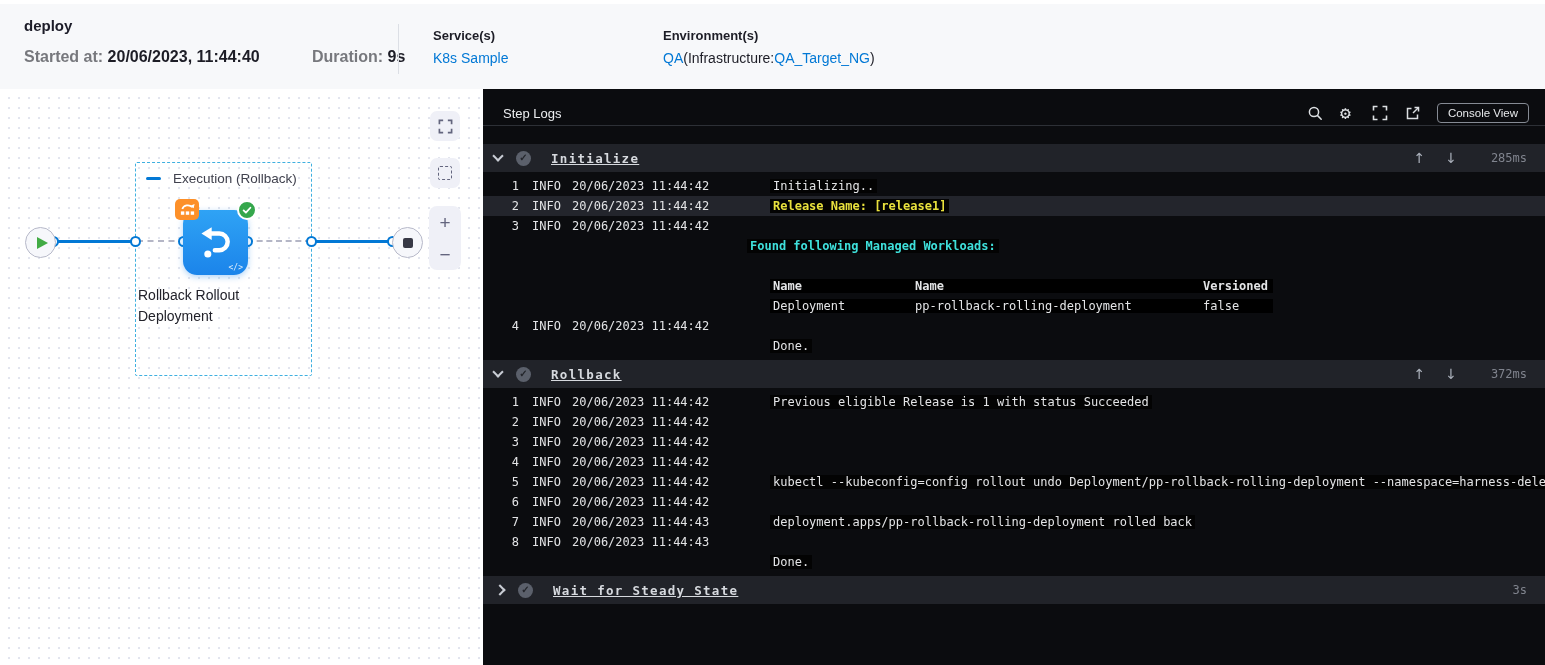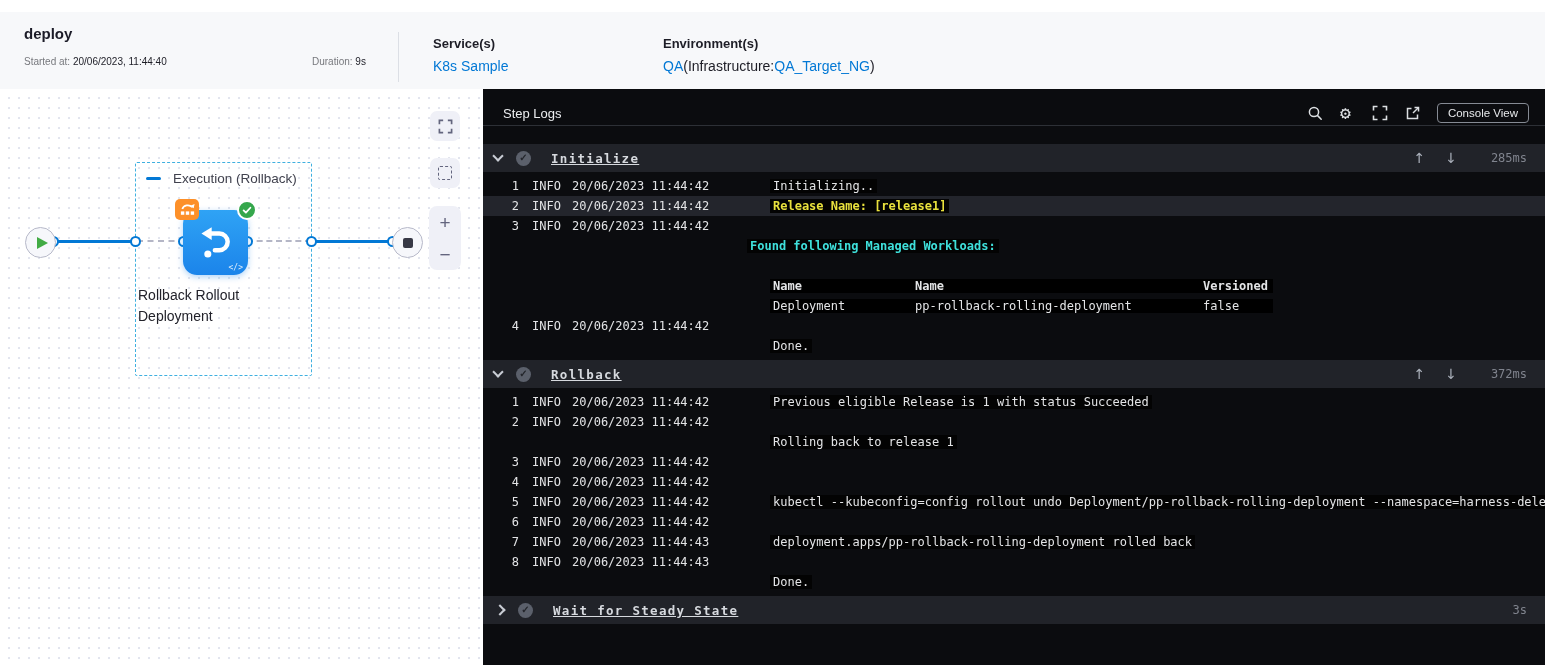--- a/index.html
+++ b/index.html
@@ -1,23 +1,23 @@
 <!DOCTYPE html>
 <html><head>
 <meta charset="utf-8">
 <style>
   * { box-sizing: border-box; }
   html,body { margin:0; padding:0; width:1545px; height:665px; overflow:hidden;
     font-family:"Liberation Sans", sans-serif; background:#ffffff; }
 
   
-  .top-header { position:absolute; left:0; top:12px; width:1545px; height:89px;
-    background:#f7f8fa; border-bottom:6px solid #0ea5e9; }
+  .top-header { position:absolute; left:0; top:4px; width:1545px; height:89px;
+    background:#f7f8fa; border-bottom:3px solid #0ea5e9; }
   .hd-title { position:absolute; left:24px; top:13px; font-size:15px; font-weight:bold; color:#1c1c28; }
-  .hd-meta { position:absolute; top:44px; font-size:10px; color:#77787d; }
+  .hd-meta { position:absolute; top:44px; font-size:16px; color:#77787d;font-weight:bold; }
   .hd-meta .val { color:#1d1d26; }
   .hd-divider { position:absolute; left:398px; top:20px; width:1px; height:50px; background:#dcdfe5; }
   .hd-block { position:absolute; top:24px; }
   .hd-block .lbl { font-size:13px; font-weight:bold; color:#1d1d26; }
   .hd-block .linkline { margin-top:7px; font-size:14px; color:#1d1d26; }
   .link { color:#0278d5; cursor:pointer; }
 
   
   .canvas { position:absolute; left:0; top:89px; width:483px; height:576px; background:#ffffff;
     background-image:radial-gradient(#e2e5ef 1.3px, transparent 1.4px);
@@ -248,21 +248,20 @@
             <span>✓</span>
           </span>
           <span class="sec-title">Rollback</span>
           <span class="spacer"></span>
           <span class="sec-arrow">↑</span>
           <span class="sec-arrow">↓</span>
           <span class="sec-dur">372ms</span>
         </div>
         <div class="lrow"><span class="ln">1</span><span class="lvl">INFO</span><span class="ts">20/06/2023 11:44:42</span><span class="msg">Previous eligible Release is 1 with status Succeeded</span></div>
         <div class="lrow"><span class="ln">2</span><span class="lvl">INFO</span><span class="ts">20/06/2023 11:44:42</span><span class="msg empty"></span></div>
-        <div class="lrow"><span class="ln"></span><span class="lvl"></span><span class="ts"></span><span class="msg">Rolling back to release 1</span></div>
         <div class="lrow"><span class="ln">3</span><span class="lvl">INFO</span><span class="ts">20/06/2023 11:44:42</span><span class="msg empty"></span></div>
         <div class="lrow"><span class="ln">4</span><span class="lvl">INFO</span><span class="ts">20/06/2023 11:44:42</span><span class="msg empty"></span></div>
         <div class="lrow"><span class="ln">5</span><span class="lvl">INFO</span><span class="ts">20/06/2023 11:44:42</span><span class="msg">kubectl --kubeconfig=config rollout undo Deployment/pp-rollback-rolling-deployment --namespace=harness-delegate</span></div>
         <div class="lrow"><span class="ln">6</span><span class="lvl">INFO</span><span class="ts">20/06/2023 11:44:42</span><span class="msg empty"></span></div>
         <div class="lrow"><span class="ln">7</span><span class="lvl">INFO</span><span class="ts">20/06/2023 11:44:43</span><span class="msg">deployment.apps/pp-rollback-rolling-deployment rolled back</span></div>
         <div class="lrow"><span class="ln">8</span><span class="lvl">INFO</span><span class="ts">20/06/2023 11:44:43</span><span class="msg empty"></span></div>
         <div class="lrow"><span class="ln"></span><span class="lvl"></span><span class="ts"></span><span class="msg">Done.</span></div>
       </div>
       <div class="log-section">
         <div class="sec-head">

